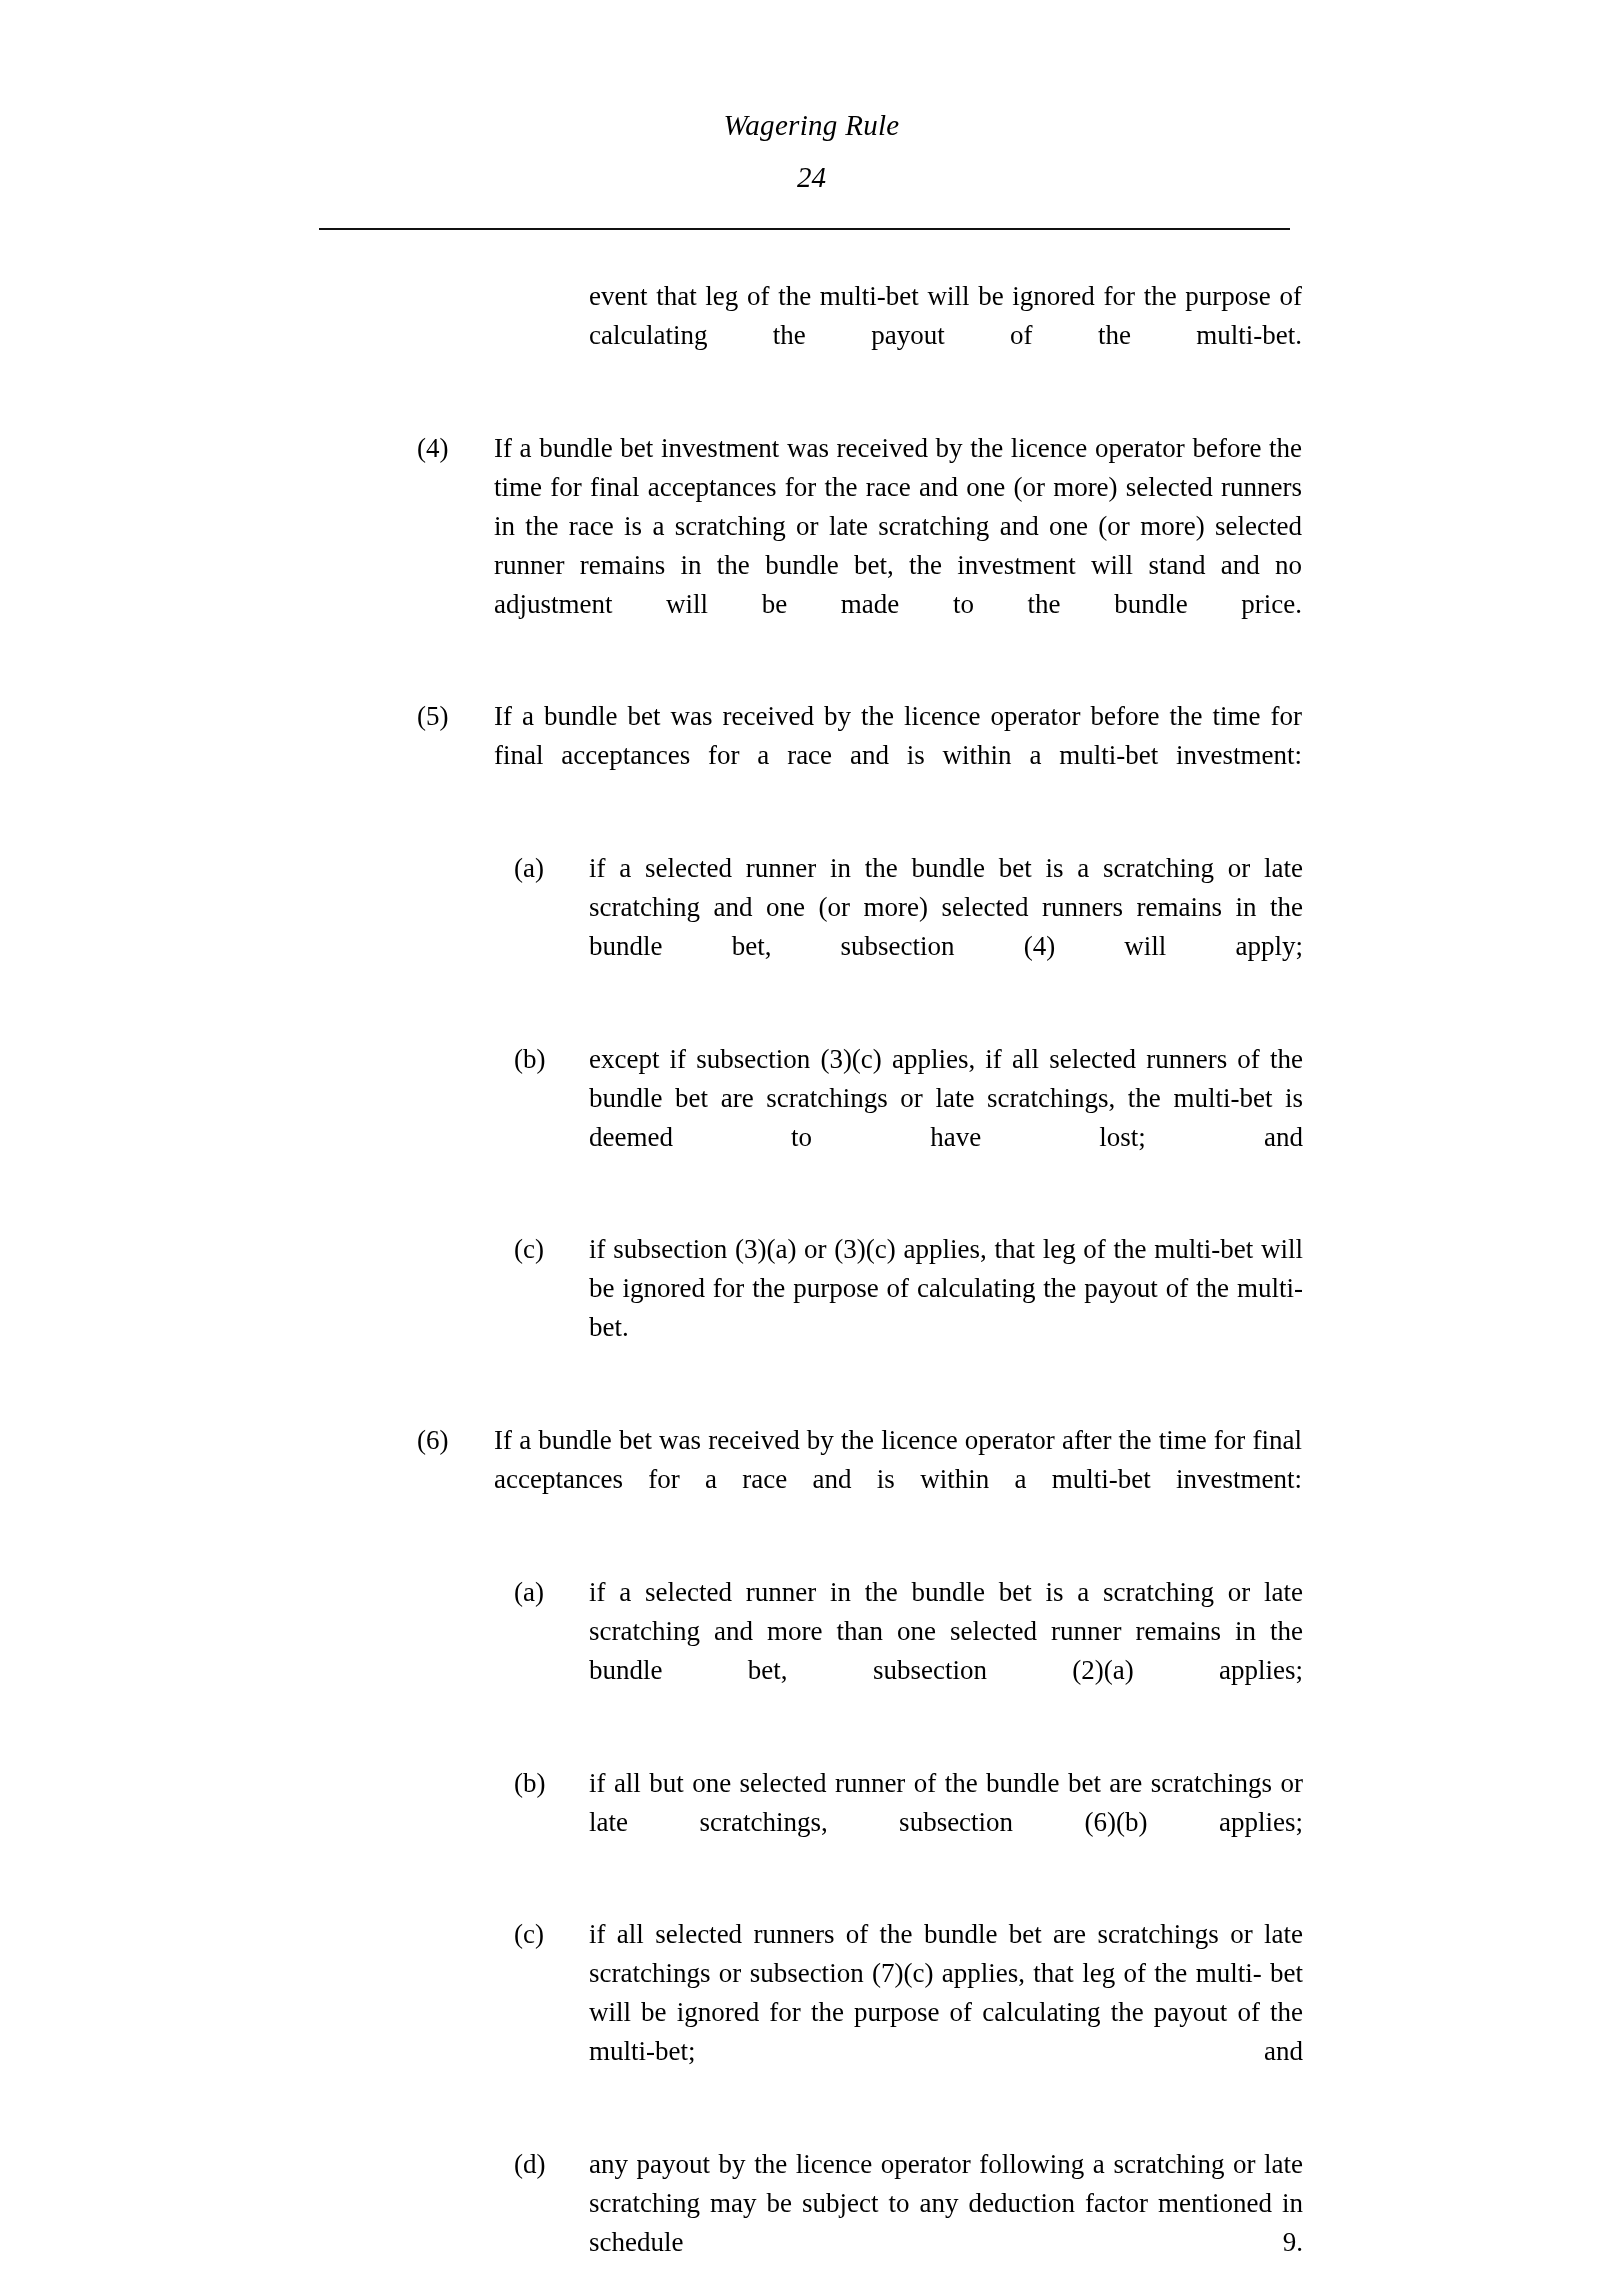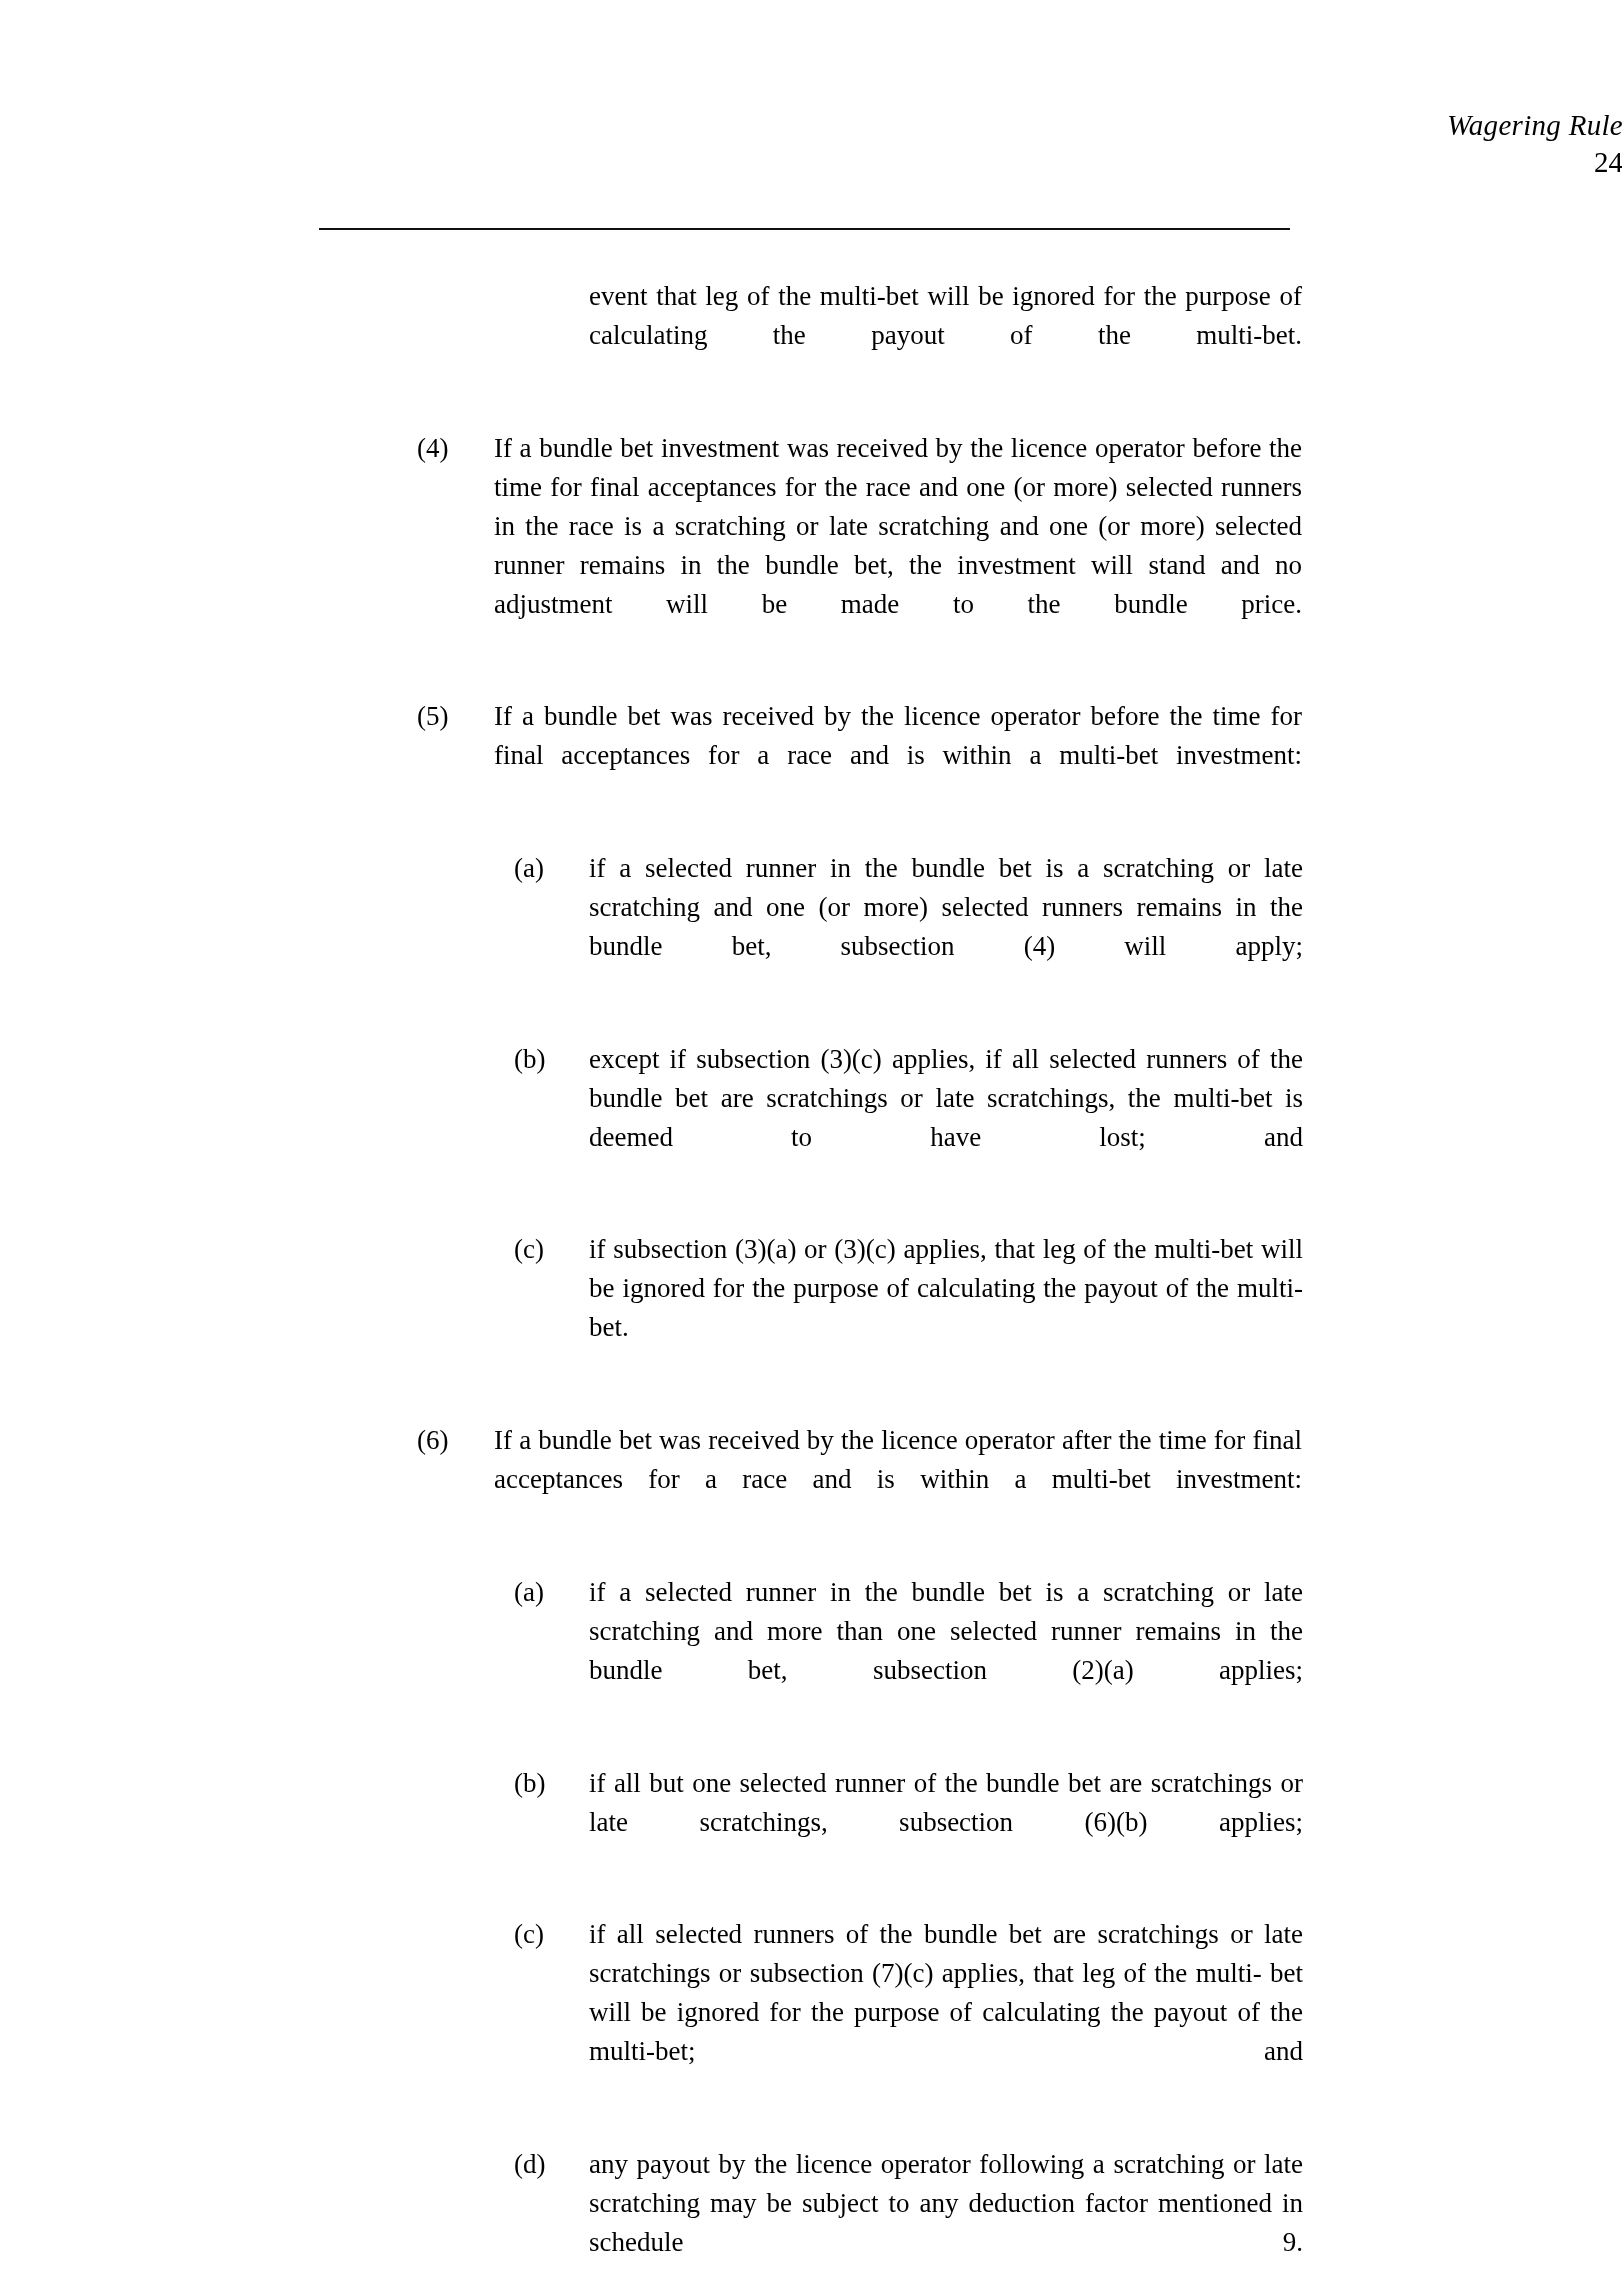--- a/index.html
+++ b/index.html
@@ -19,34 +19,35 @@
     overflow: hidden;
   }
 
   
   .header {
     position: absolute;
     left: 0;
     top: 0;
     width: 1623px;
     padding-top: 108px;
-    text-align: right;
+    text-align: center;
   }
 
   .header-title {
     font-style: italic;
     font-size: 29px;
     line-height: 1.18;
     letter-spacing: 0.3px;
   }
 
   .header-pageno {
+    font-style: italic;
     font-size: 29px;
     line-height: 1.18;
-    margin-top: 3px;
+    margin-top: 18px;
   }
 
   .header-rule {
     position: absolute;
     left: 319px;
     top: 228px;
     width: 971px;
     height: 0;
     border-top: 2px solid #111111;
   }

